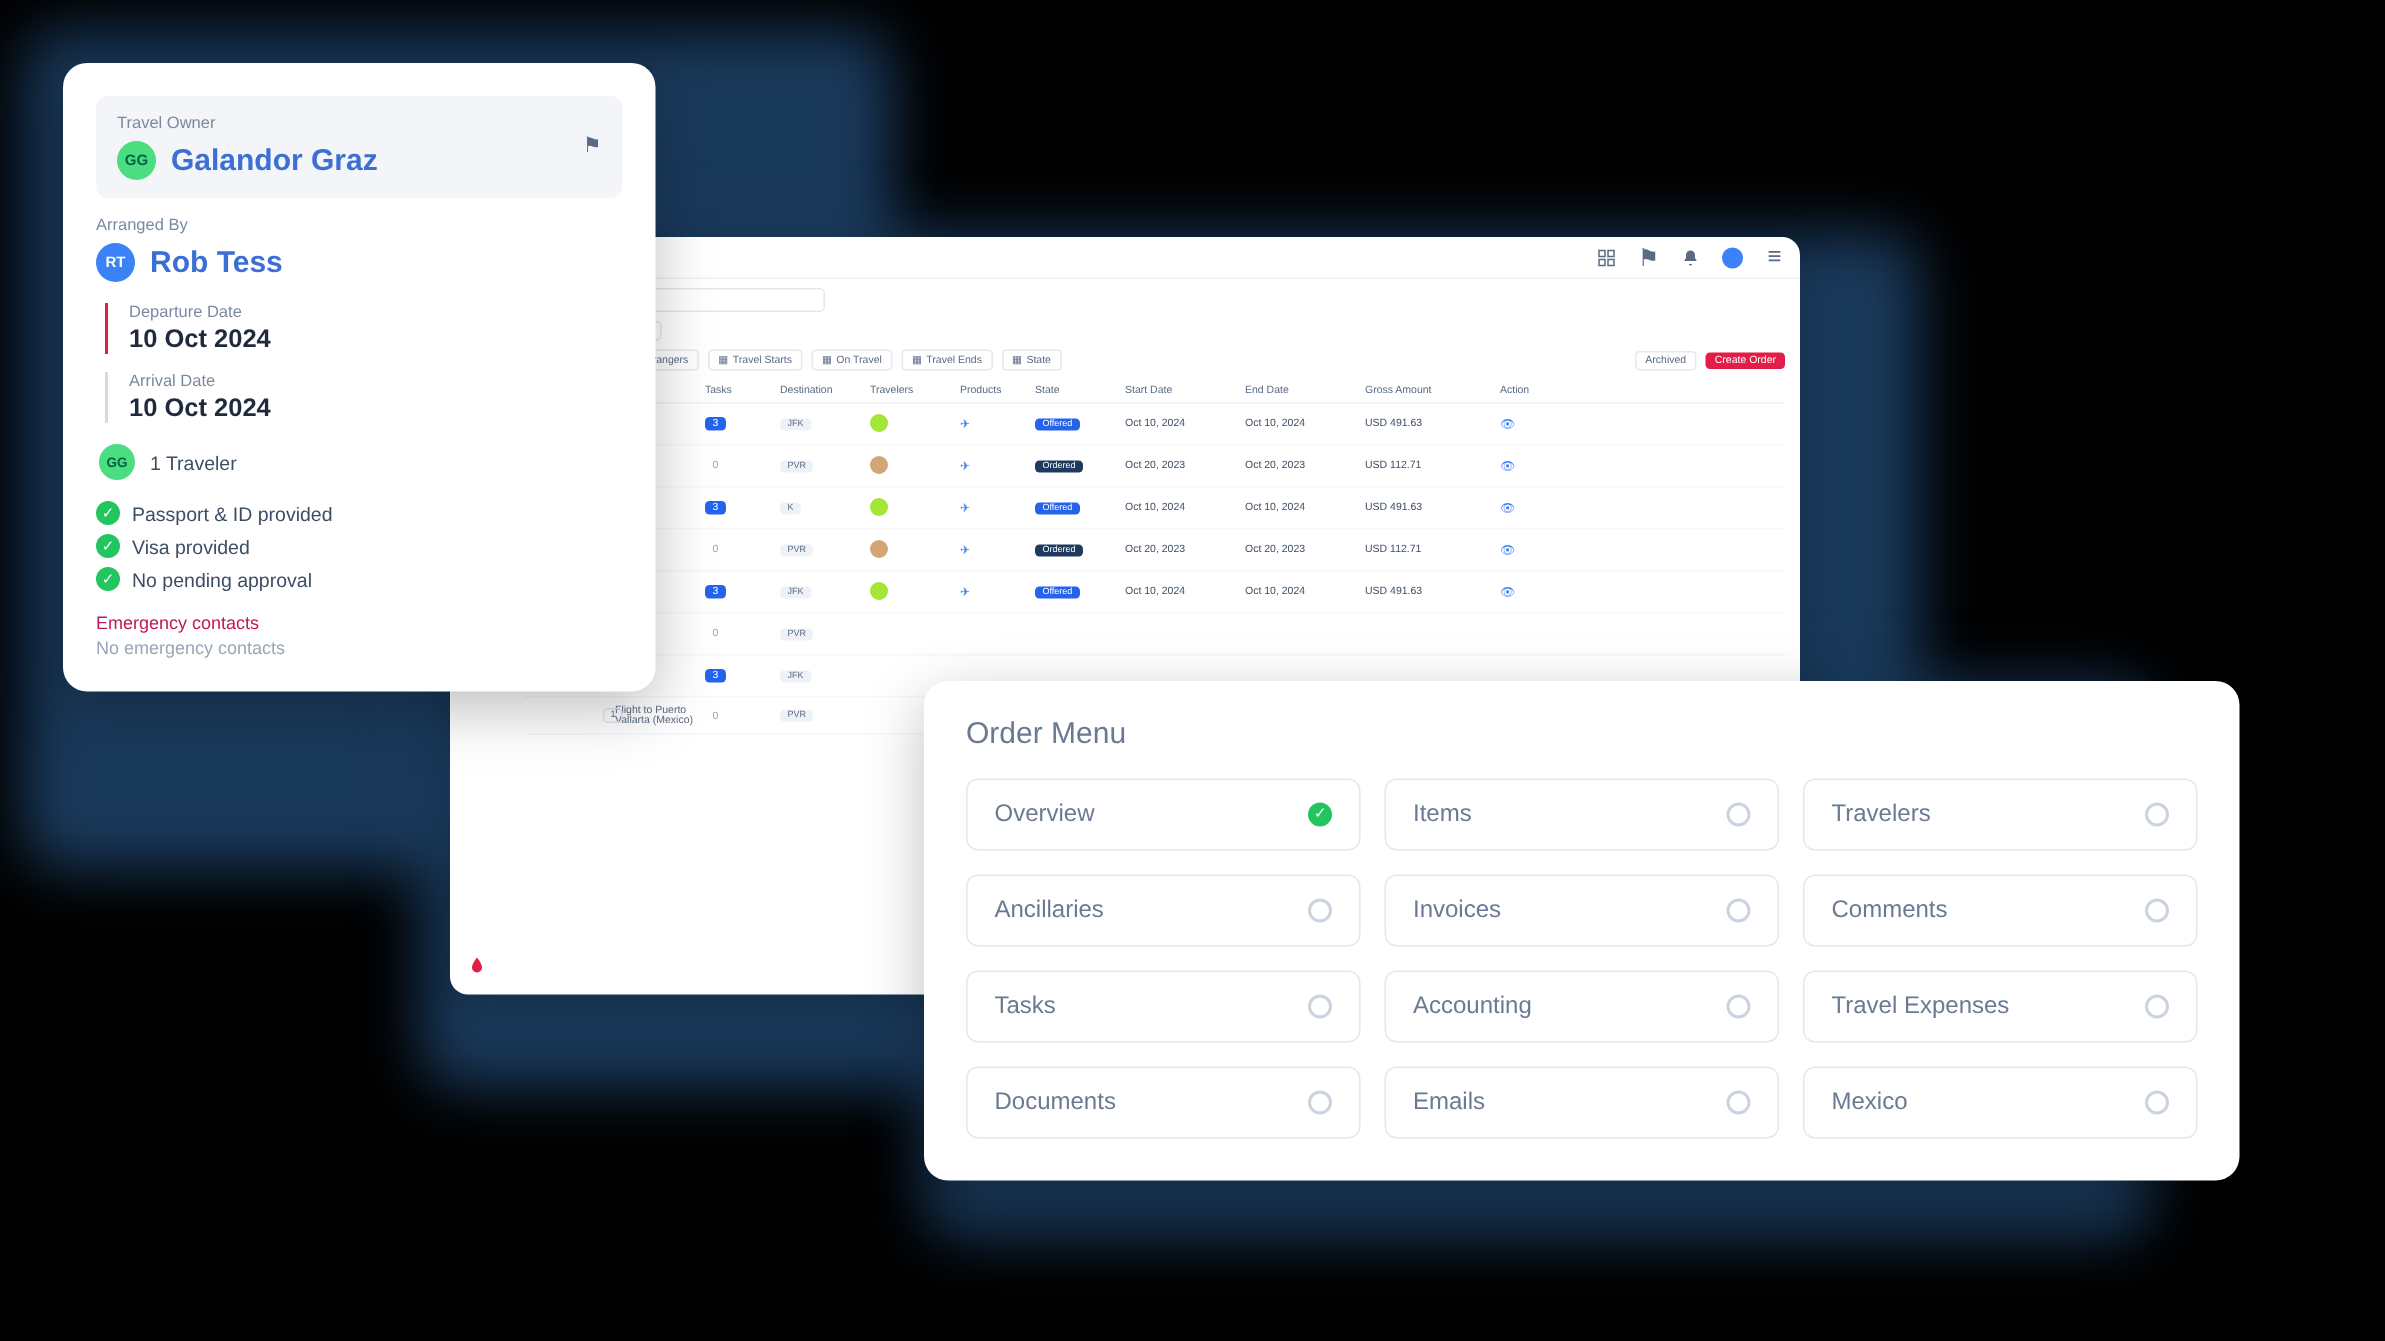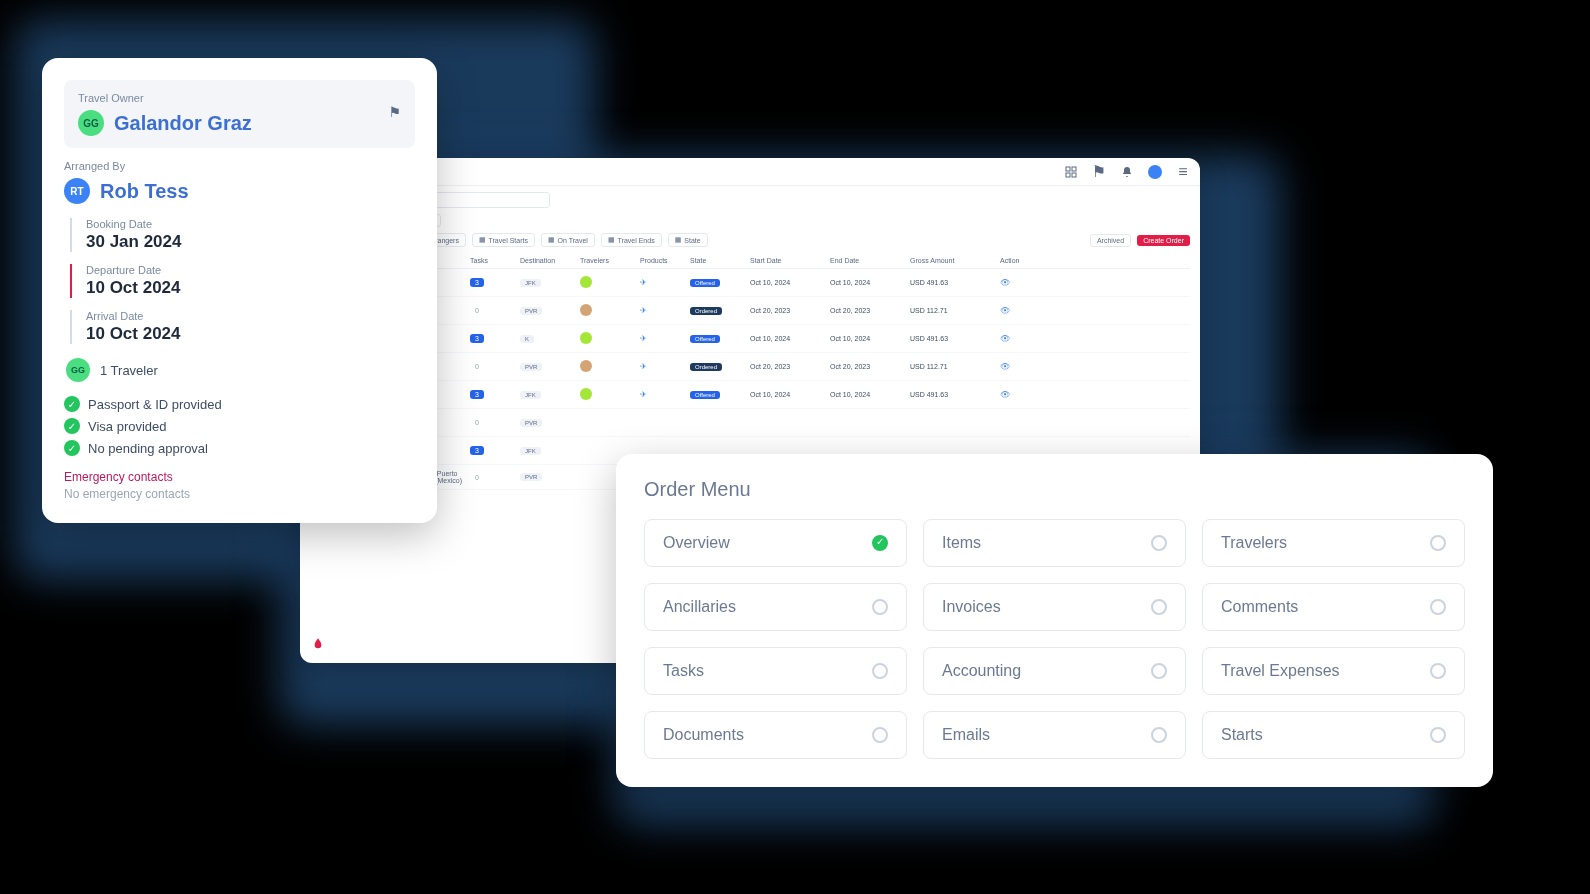--- a/index.html
+++ b/index.html
@@ -66,21 +66,21 @@
 .state-ordered { background: #1e3a5f; }
 .eye { color: #3b82f6; font-size: 8px; cursor: pointer; }
 .row-num { position: absolute; left: 52px; border: 1px solid #e4e8ef; border-radius: 3px; padding: 1px 4px; font-size: 6px; color: #5a6a85; }
 .flight-label { color: #5a6a85; font-size: 7px; }
 
 .logo-red { position: absolute; left: 10px; bottom: 10px; width: 16px; height: 16px; color: #e11d48; }
 
 
 .owner-card {
   position: absolute;
-  left: 42px; top: 58px;
+  left: 42px; top: 42px;
   width: 395px;
   background: #fff;
   border-radius: 16px;
   box-shadow: 0 12px 40px rgba(0,0,0,0.25);
   padding: 22px;
 }
 .owner-box { background: #f3f5f9; border-radius: 8px; padding: 12px 14px; margin-bottom: 12px; position: relative; }
 .owner-label { font-size: 11px; color: #7a8aa0; margin-bottom: 6px; }
 .owner-row { display: flex; align-items: center; gap: 10px; }
 .owner-avatar { width: 26px; height: 26px; border-radius: 50%; background: #4ade80; color: #065f46; font-size: 10px; font-weight: 600; display: flex; align-items: center; justify-content: center; }
@@ -325,24 +325,20 @@
     <span class="flag-ico">⚑</span>
   </div>
   <div class="arranged">
     <div class="arranged-label">Arranged By</div>
     <div class="owner-row">
       <div class="owner-avatar blue">RT</div>
       <div class="owner-name">Rob Tess</div>
     </div>
   </div>
   <div class="date-list" id="date-list">
-      <div class="date-item">
-        <div class="date-label">Booking Date</div>
-        <div class="date-val">30 Jan 2024</div>
-      </div>
       <div class="date-item red">
         <div class="date-label">Departure Date</div>
         <div class="date-val">10 Oct 2024</div>
       </div>
       <div class="date-item">
         <div class="date-label">Arrival Date</div>
         <div class="date-val">10 Oct 2024</div>
       </div>
     </div>
   <div class="trav-count-row">
@@ -408,17 +404,17 @@
       </div>
       <div class="menu-item">
         <span class="menu-label">Documents</span>
         <span class="radio"></span>
       </div>
       <div class="menu-item">
         <span class="menu-label">Emails</span>
         <span class="radio"></span>
       </div>
       <div class="menu-item">
-        <span class="menu-label">Starts</span>
+        <span class="menu-label">Mexico</span>
         <span class="radio"></span>
       </div>
     </div>
 </div>
 
 </body></html>

